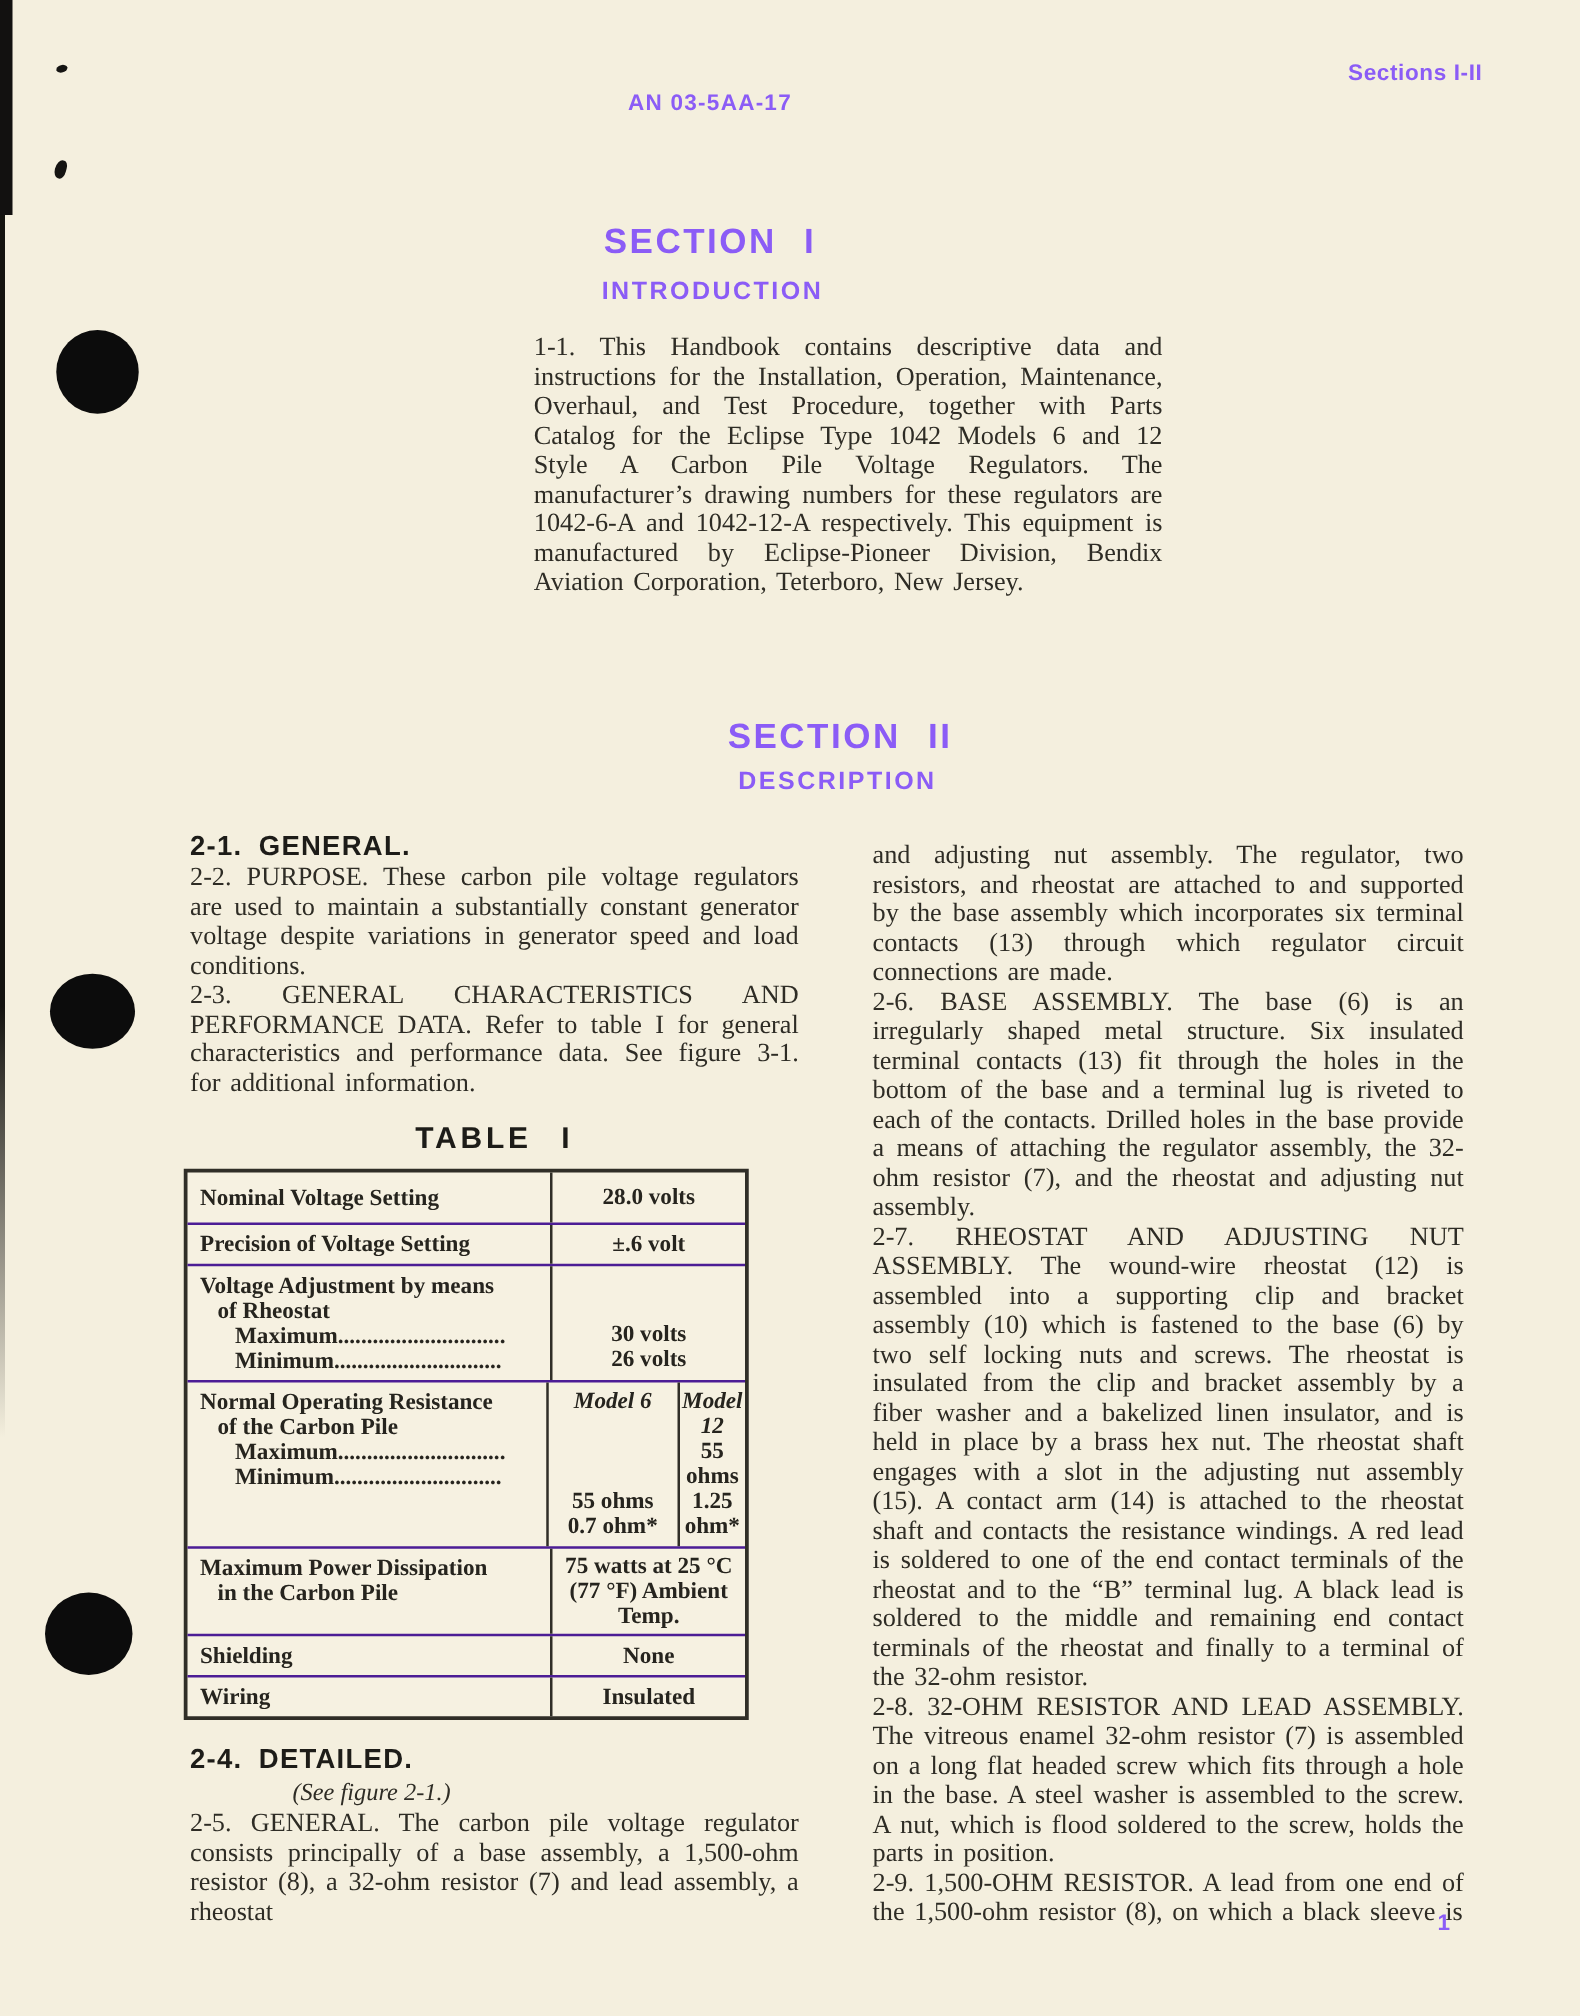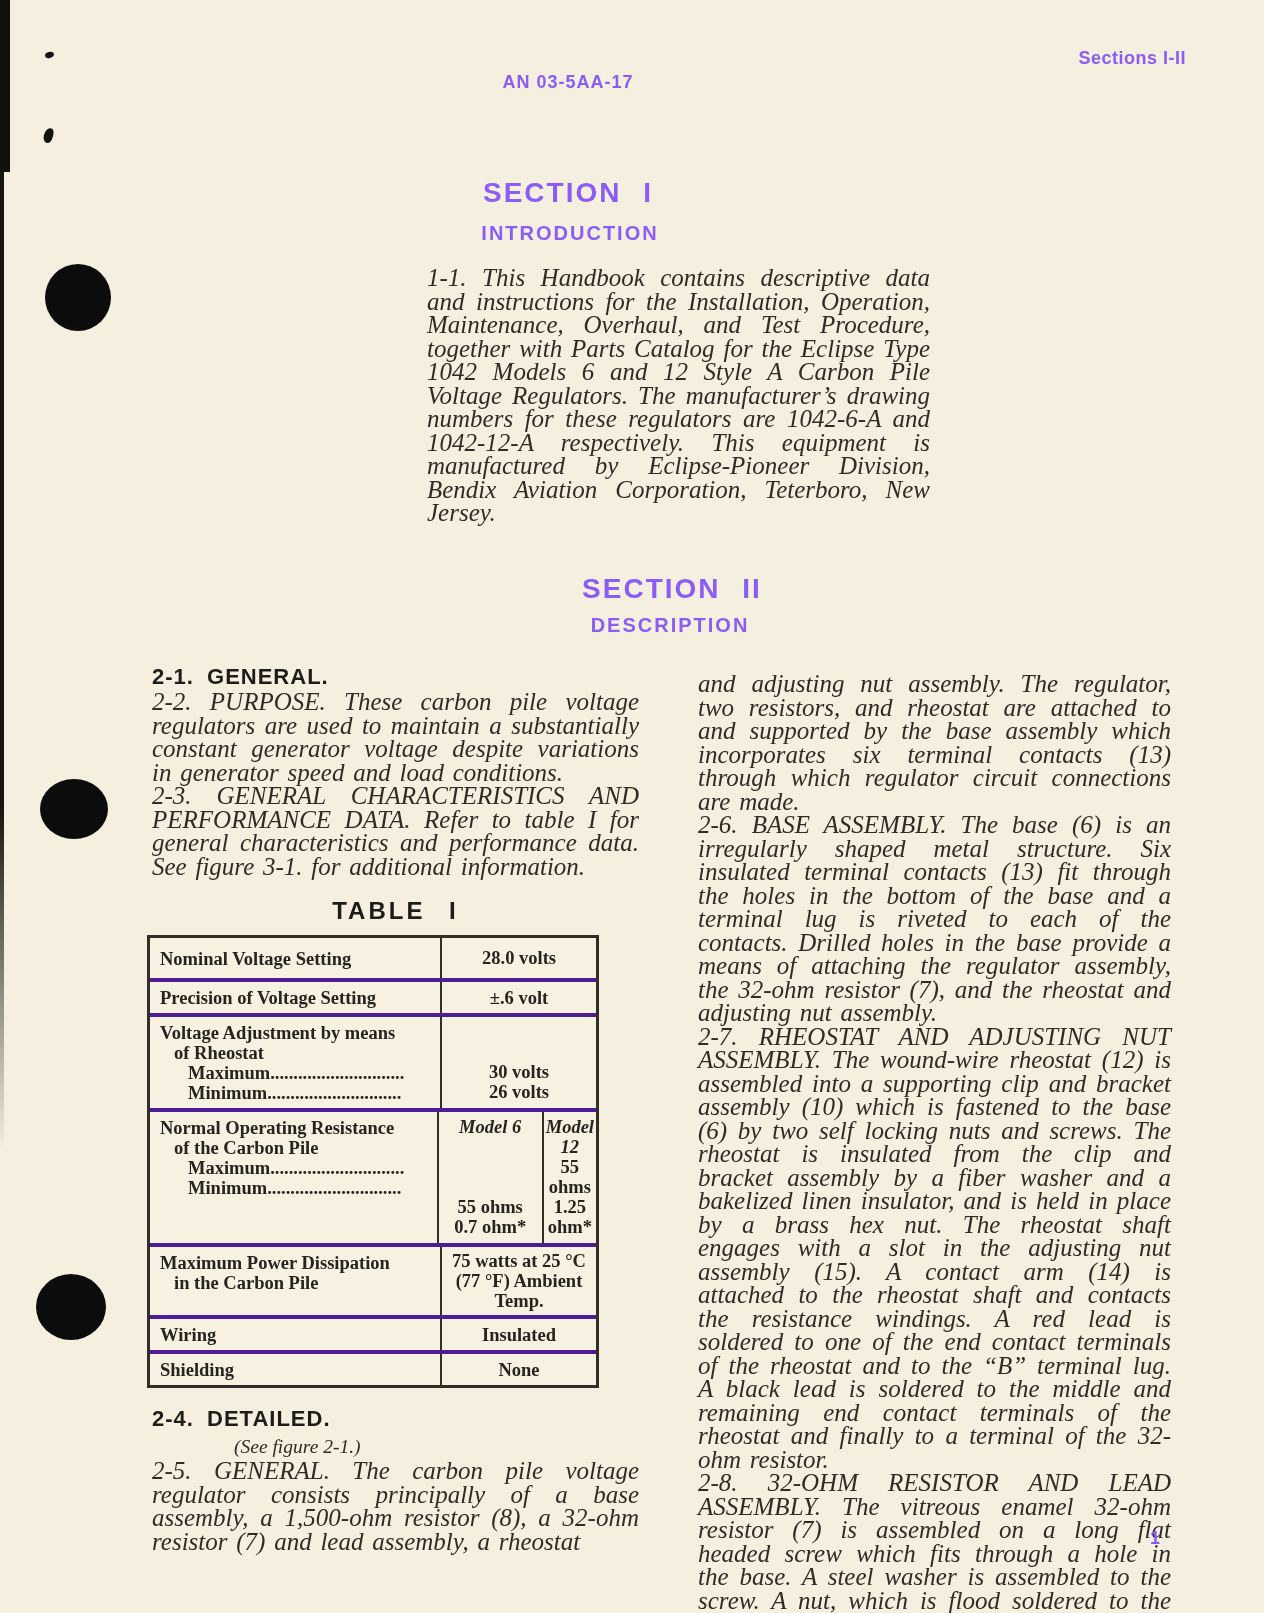--- a/index.html
+++ b/index.html
@@ -25,39 +25,39 @@
   .sans{font-family:"Liberation Sans",sans-serif;font-weight:bold;color:#8b5cf6;}
   .abs{position:absolute;}
   .cx{transform:translateX(-50%);white-space:nowrap;}
 
   .hdr-doc{font-size:18px;letter-spacing:1px;}
   .hdr-sections{font-size:18px;letter-spacing:.5px;}
   .sec-title{font-size:28px;letter-spacing:2px;word-spacing:12px;}
   .sec-sub{font-size:20px;letter-spacing:2px;}
   .pageno{font-size:18px;}
 
-  .serif-para{font-size:25px;line-height:23.5px;text-align:justify;word-spacing:2.5px;font-style:italic;}
+  .serif-para{font-size:21px;line-height:23.5px;text-align:justify;word-spacing:2.5px;}
   .col{position:absolute;}
   .col-left{left:152px;top:664px;width:487px;}
   .col-right{left:698px;top:672px;width:473px;}
   .col .serif-para{margin:0 0 0 0;}
   .mt9{margin-top:9px;} .mt14{margin-top:14px;} .mt6{margin-top:6px;}
   .h-num{font-family:"Liberation Sans",sans-serif;font-weight:bold;color:#1d1c18;
     font-size:22px;letter-spacing:1px;word-spacing:6px;line-height:26px;}
   .h24{margin-top:18px;}
   .tbl-title{font-family:"Liberation Sans",sans-serif;font-weight:bold;color:#1d1c18;
     text-align:center;font-size:24px;letter-spacing:3px;word-spacing:14px;margin-top:20px;line-height:26px;}
   .tbl-sub{font-family:"Liberation Sans",sans-serif;font-weight:bold;color:#1d1c18;
     text-align:center;font-size:19.5px;letter-spacing:2px;word-spacing:8px;margin-top:5px;line-height:24px;}
   .see-fig{font-style:italic;font-size:19.5px;padding-left:82px;margin-top:3px;line-height:24px;}
 
   
   .etable{margin-top:11px;margin-left:-5px;width:452px;box-sizing:border-box;
     border:3px solid #302e27;font-weight:bold;font-size:18.5px;color:#26241e;background:#f6f1e1;}
-  .trow{display:flex;border-top:4px solid #4c1d95;box-sizing:border-box;}
+  .trow{display:flex;border-top:2px solid #4c1d95;box-sizing:border-box;}
   .trow:first-child{border-top:none;}
   .tlabel{width:292px;box-sizing:border-box;border-right:2px solid #302e27;
     padding:6px 4px 5px 10px;line-height:20px;overflow:hidden;}
   .tlabel .line{white-space:nowrap;overflow:hidden;}
   .ind1{padding-left:14px;}
   .ind2{padding-left:28px;}
   .tvalue{flex:1;display:flex;flex-direction:column;align-items:center;justify-content:center;
     text-align:center;line-height:20px;padding:4px 2px;box-sizing:border-box;}
   .tvalue.bottom{justify-content:flex-end;padding-bottom:6px;}
   .tvalue.split{flex-direction:row;padding:0;align-items:stretch;justify-content:stretch;}
@@ -146,27 +146,27 @@
       <div class="trow r5">
         <div class="tlabel">
           <div class="line">Maximum Power Dissipation</div>
           <div class="line ind1">in the Carbon Pile</div>
         </div>
         <div class="tvalue">
           <div>75 watts at 25 °C</div>
           <div>(77 °F) Ambient Temp.</div>
         </div>
       </div>
+      <div class="trow r7">
+        <div class="tlabel" style="display:flex;align-items:center;">Shielding</div>
+        <div class="tvalue">None</div>
+      </div>
       <div class="trow r6">
         <div class="tlabel" style="display:flex;align-items:center;">Wiring</div>
         <div class="tvalue">Insulated</div>
-      </div>
-      <div class="trow r7">
-        <div class="tlabel" style="display:flex;align-items:center;">Shielding</div>
-        <div class="tvalue">None</div>
       </div>
     </div>
 
     <div class="h-num h24">2-4.  DETAILED.</div>
     <div class="see-fig">(See figure 2-1.)</div>
     <div class="serif-para mt6">2-5. GENERAL.   The carbon pile voltage regulator consists principally of a base assembly, a 1,500-ohm resistor (8), a 32-ohm resistor (7) and lead assembly, a rheostat</div>
   </div>
 
   <div class="col col-right">
     <div class="serif-para">and adjusting nut assembly.  The regulator, two resistors, and rheostat are attached to and supported by the base assembly which incorporates six terminal contacts (13) through which regulator circuit connections are made.</div>

